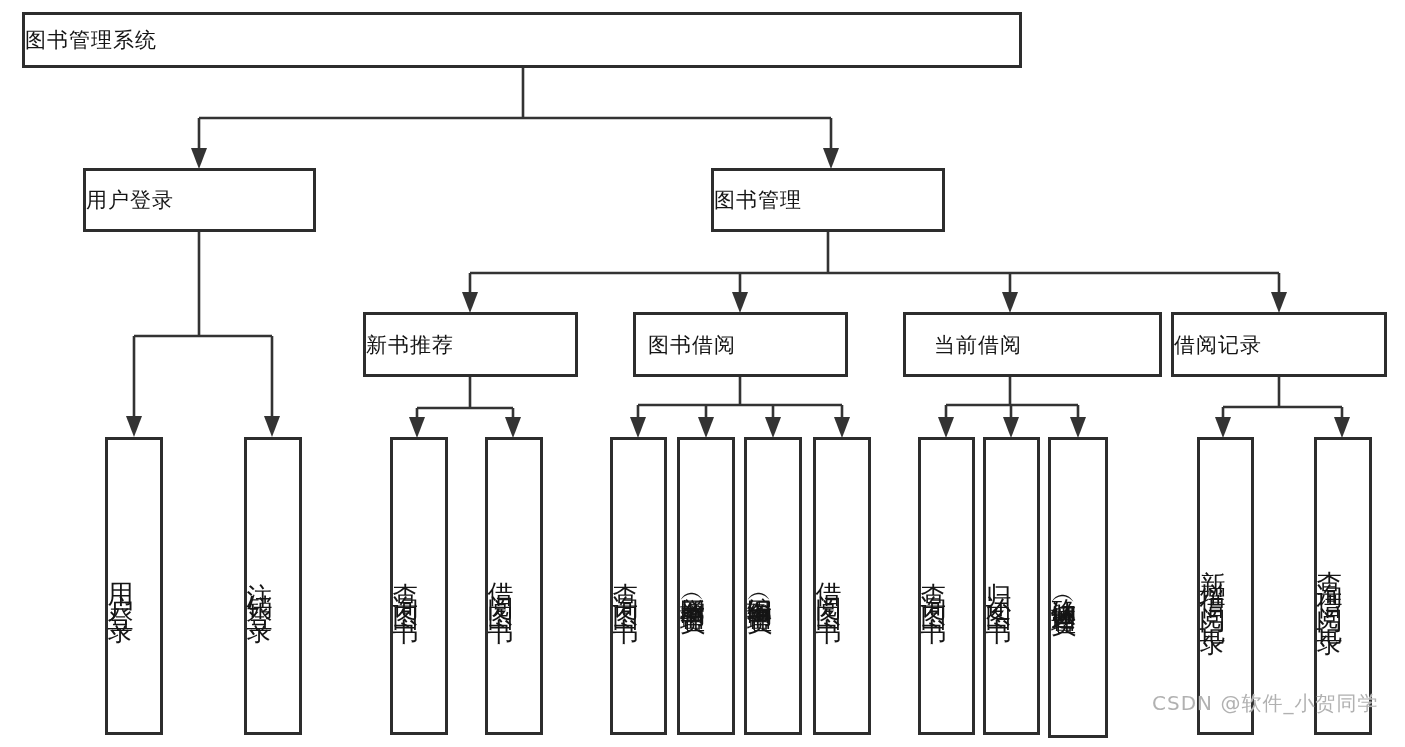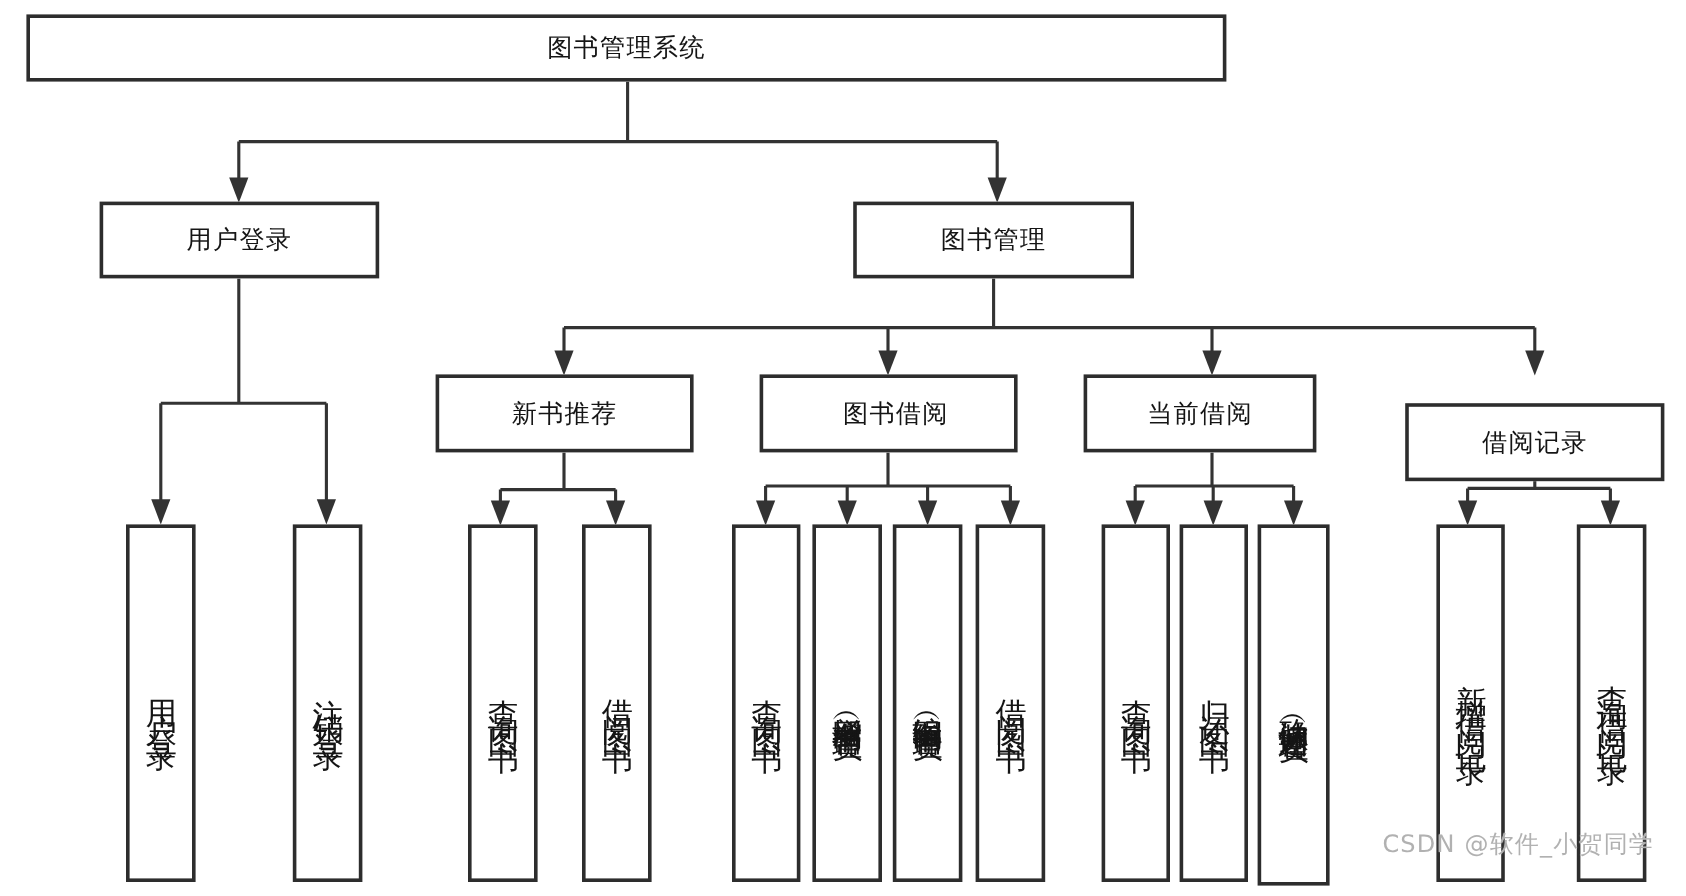--- a/index.html
+++ b/index.html
@@ -23,21 +23,20 @@
     height: 747px;
     z-index: 1;
   }
   .node {
     position: absolute;
     box-sizing: border-box;
     background: #ffffff;
     border: 3px solid #2d2d2d;
     display: flex;
     align-items: center;
-    justify-content: center;
     color: #151515;
     z-index: 2;
   }
   .node.h {
     font-size: 21px;
     letter-spacing: 1px;
     white-space: nowrap;
   }
   .node.v {
     font-size: 26px;
@@ -119,24 +118,24 @@
   <div class="node h" style="left:711px; top:168px; width:234px; height:64px;">
     <span class="lbl">图书管理</span>
   </div>
 
   <div class="node h" style="left:363px; top:312px; width:215px; height:65px;">
     <span class="lbl">新书推荐</span>
   </div>
   <div class="node h" style="left:633px; top:312px; width:215px; height:65px;padding-left:12px;">
     <span class="lbl">图书借阅</span>
   </div>
-  <div class="node h" style="left:903px; top:312px; width:194px; height:65px;">
+  <div class="node h" style="left:903px; top:312px; width:259px; height:65px;padding-left:28px;">
     <span class="lbl">当前借阅</span>
   </div>
-  <div class="node h" style="left:1171px; top:312px; width:216px; height:65px;margin-top:24px;">
+  <div class="node h" style="left:1171px; top:312px; width:216px; height:65px;">
     <span class="lbl">借阅记录</span>
   </div>
 
   <div class="node v" style="left:105px; top:437px; width:58px; height:298px;">
     <span class="lbl">用户登录</span>
   </div>
   <div class="node v" style="left:244px; top:437px; width:58px; height:298px;">
     <span class="lbl">注销登录</span>
   </div>
 

